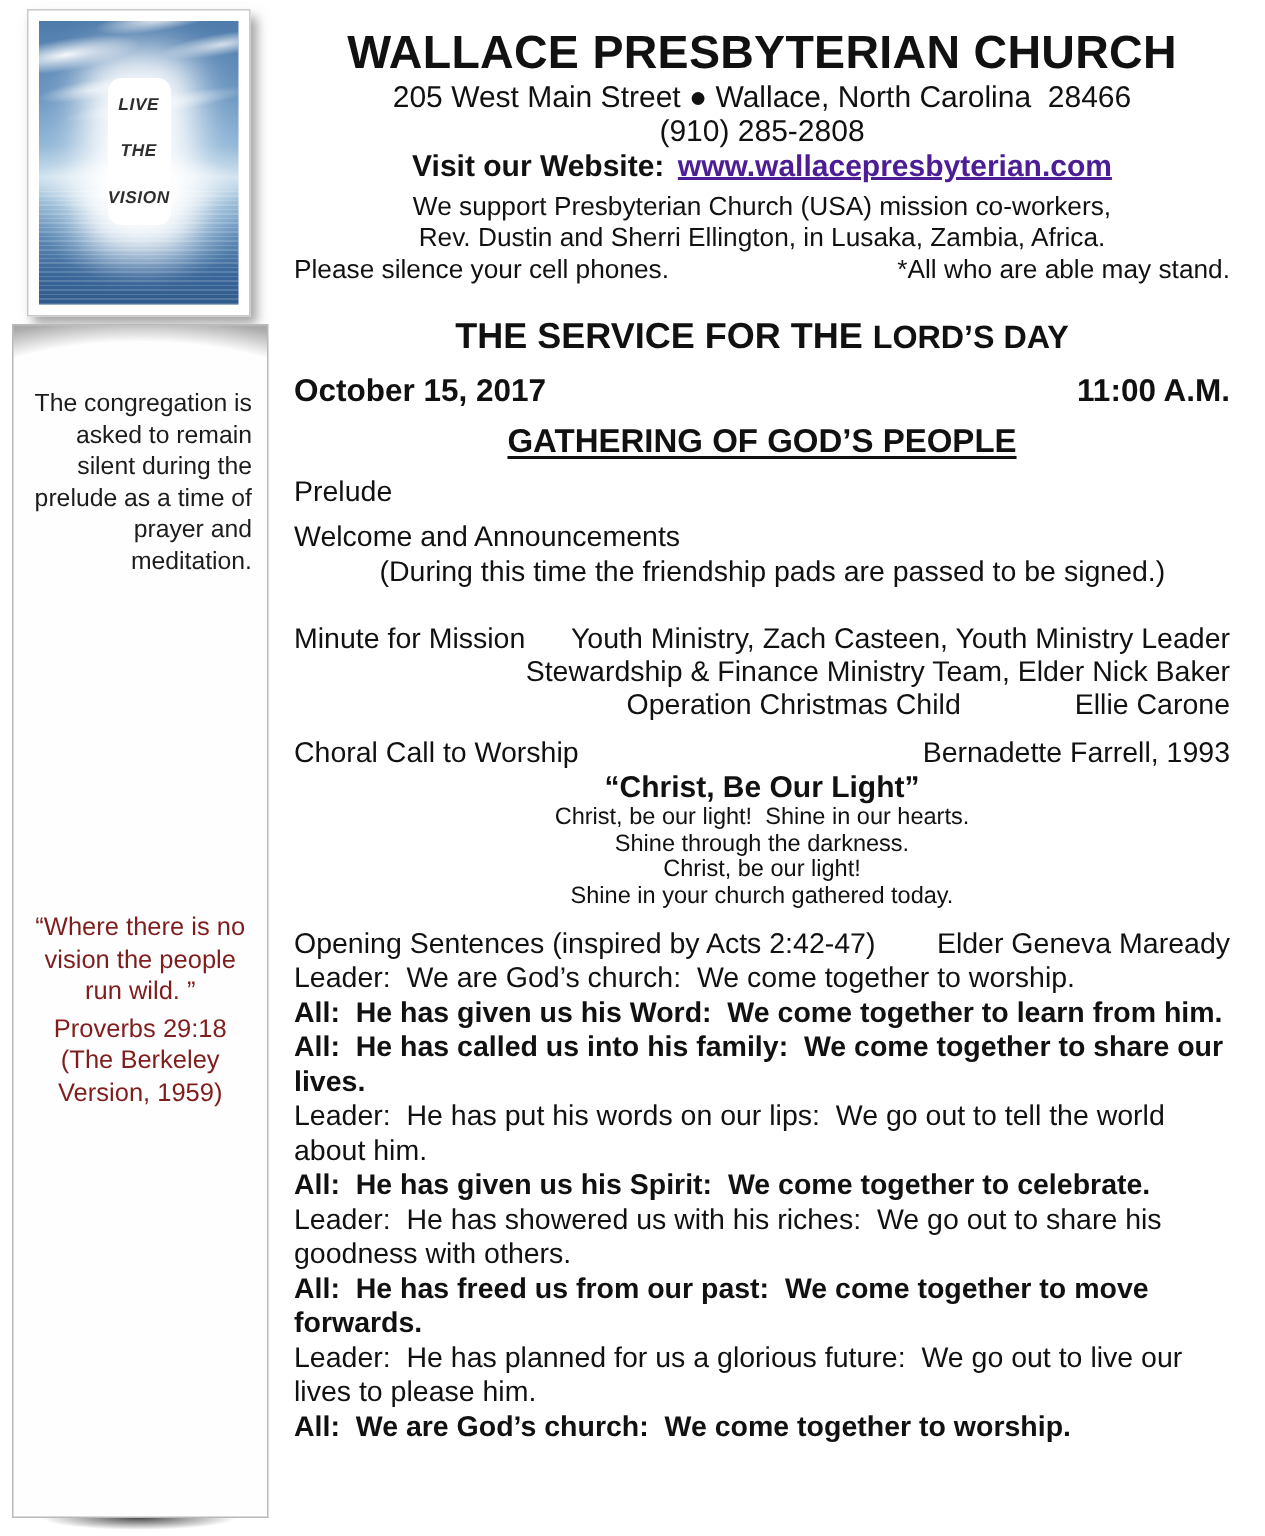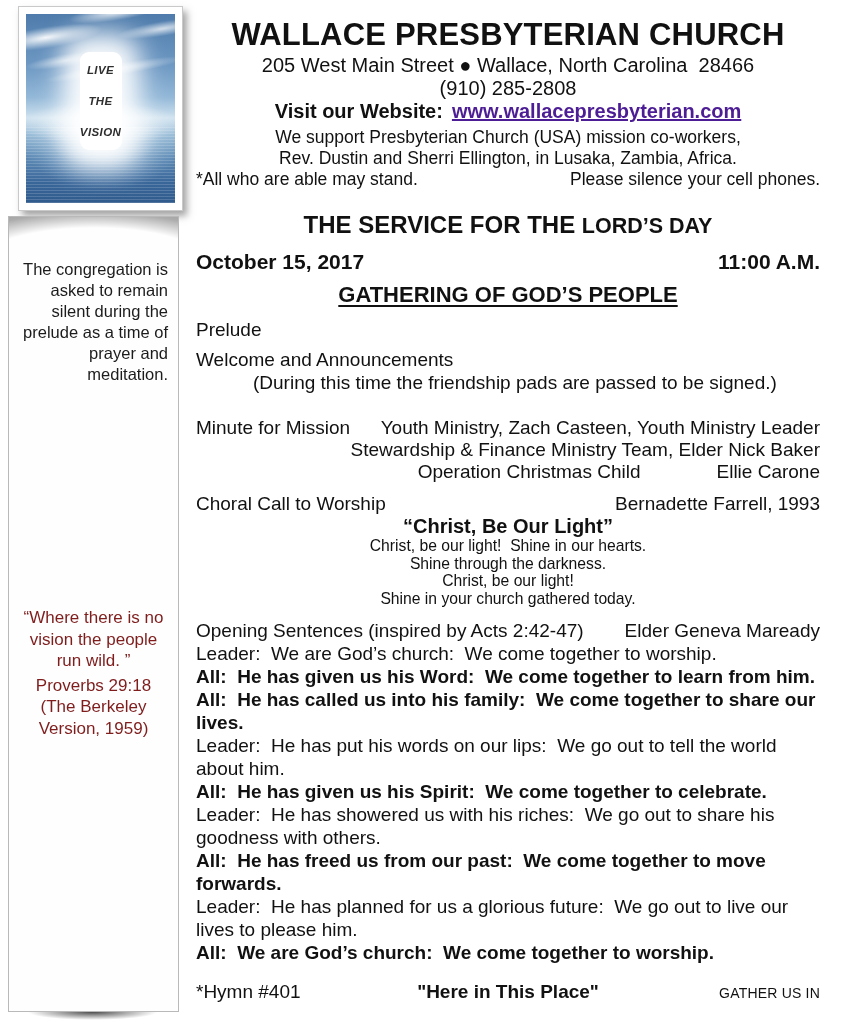--- a/index.html
+++ b/index.html
@@ -6,21 +6,21 @@
   html,body { background:#fff; }
   body { width:843px; height:1024px; overflow:hidden; }
   .page {
     position:relative; width:843px; height:1024px; background:#ffffff;
     font-family:"Liberation Sans", sans-serif; color:#111;
   }
   .t { white-space:pre-wrap; }
 
   
   .img-frame {
-    position:absolute; left:18px; top:6px; width:165px; height:205px;
+    position:absolute; left:18px; top:6px; width:149px; height:205px;
     background:#fff; border:1px solid #c9c9c9; padding:7px;
     box-shadow:4px 5px 7px rgba(90,90,90,0.55);
   }
   .photo {
     position:relative; width:100%; height:100%; overflow:hidden;
     background:
       radial-gradient(80% 16% at 50% 58%, rgba(255,255,255,0.85), rgba(255,255,255,0) 70%),
       radial-gradient(70% 30% at 52% 70%, rgba(210,230,245,0.55), rgba(210,230,245,0) 75%),
       linear-gradient(180deg, #4e7bab 0%, #6c97c2 26%, #93b8d8 44%, #cfe2ef 55%, #9ec0da 63%, #5d8ab5 76%, #3a679a 89%, #2f5a8c 100%);
   }
@@ -130,22 +130,22 @@
 
   <div class="main">
 
     <h1 class="church-name t">WALLACE PRESBYTERIAN CHURCH</h1>
     <p class="addr t">205 West Main Street ● Wallace, North Carolina  28466</p>
     <p class="phone t">(910) 285-2808</p>
     <p class="website"><span class="t">Visit our Website:</span><a href="#" class="t">www.wallacepresbyterian.com</a></p>
     <p class="mission first t">We support Presbyterian Church (USA) mission co-workers,</p>
     <p class="mission t">Rev. Dustin and Sherri Ellington, in Lusaka, Zambia, Africa.</p>
     <div class="silence-row">
+      <span class="t">Please silence your cell phones.</span>
       <span class="t">*All who are able may stand.</span>
-      <span class="t">Please silence your cell phones.</span>
     </div>
 
     <h2 class="service-title"><span class="t">THE SERVICE FOR THE </span><span class="small t">LORD’S DAY</span></h2>
 
     <div class="date-row">
       <span class="t">October 15, 2017</span>
       <span class="t">11:00 A.M.</span>
     </div>
 
     <h3 class="gathering t">GATHERING OF GOD’S PEOPLE</h3>
@@ -188,20 +188,15 @@
       <p class="bold t">All:  He has given us his Word:  We come together to learn from him.</p>
       <p class="bold t">All:  He has called us into his family:  We come together to share our lives.</p>
       <p class="t">Leader:  He has put his words on our lips:  We go out to tell the world about him.</p>
       <p class="bold t">All:  He has given us his Spirit:  We come together to celebrate.</p>
       <p class="t">Leader:  He has showered us with his riches:  We go out to share his goodness with others.</p>
       <p class="bold t">All:  He has freed us from our past:  We come together to move forwards.</p>
       <p class="t">Leader:  He has planned for us a glorious future:  We go out to live our lives to please him.</p>
       <p class="bold t">All:  We are God’s church:  We come together to worship.</p>
     </div>
 
-    <div class="hymn-row">
-      <span class="t">*Hymn #401</span>
-      <span class="title t">"Here in This Place"</span>
-      <span class="tune t">GATHER US IN</span>
-    </div>
 
   </div>
 </div>
 
 </body></html>

